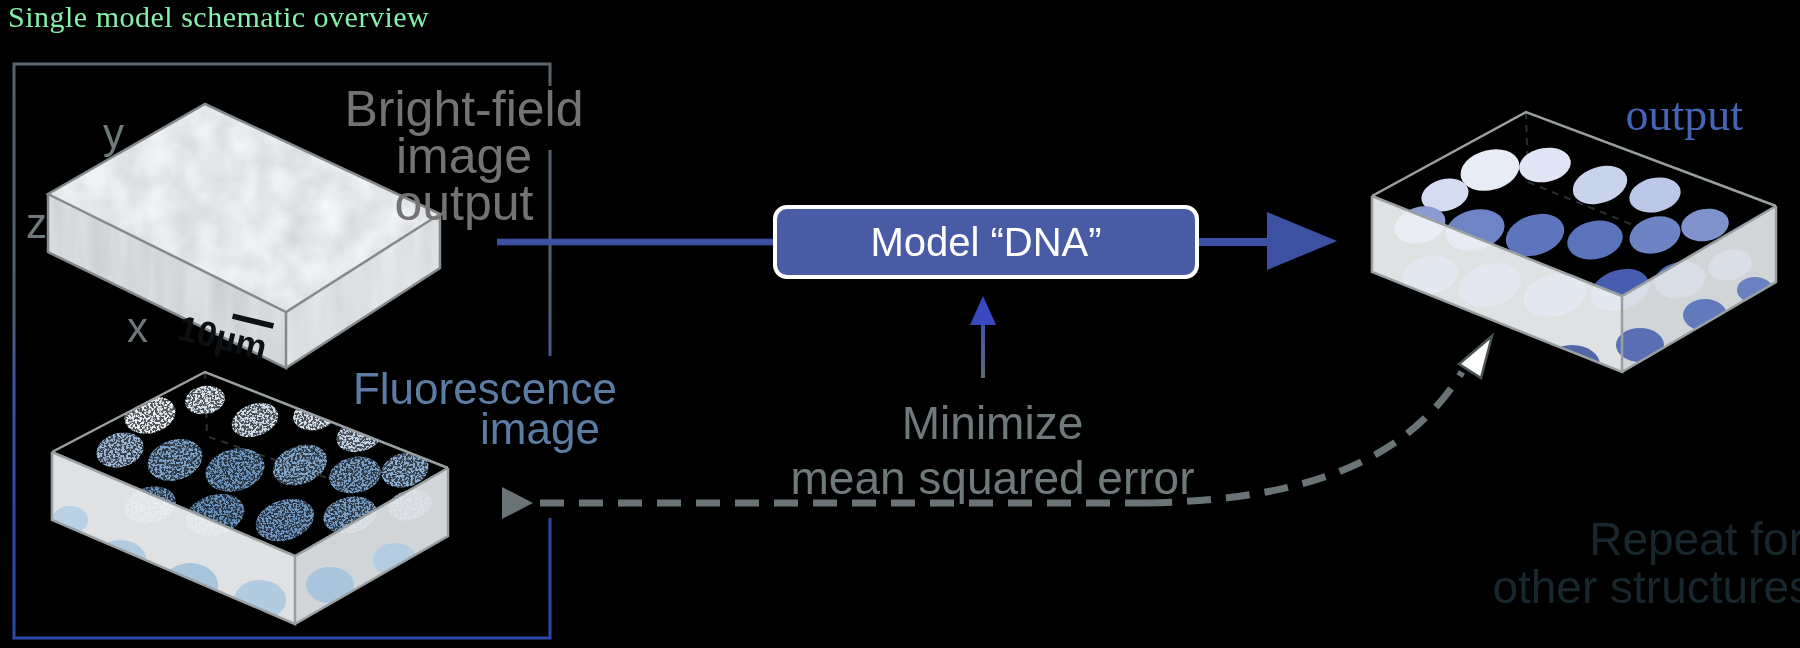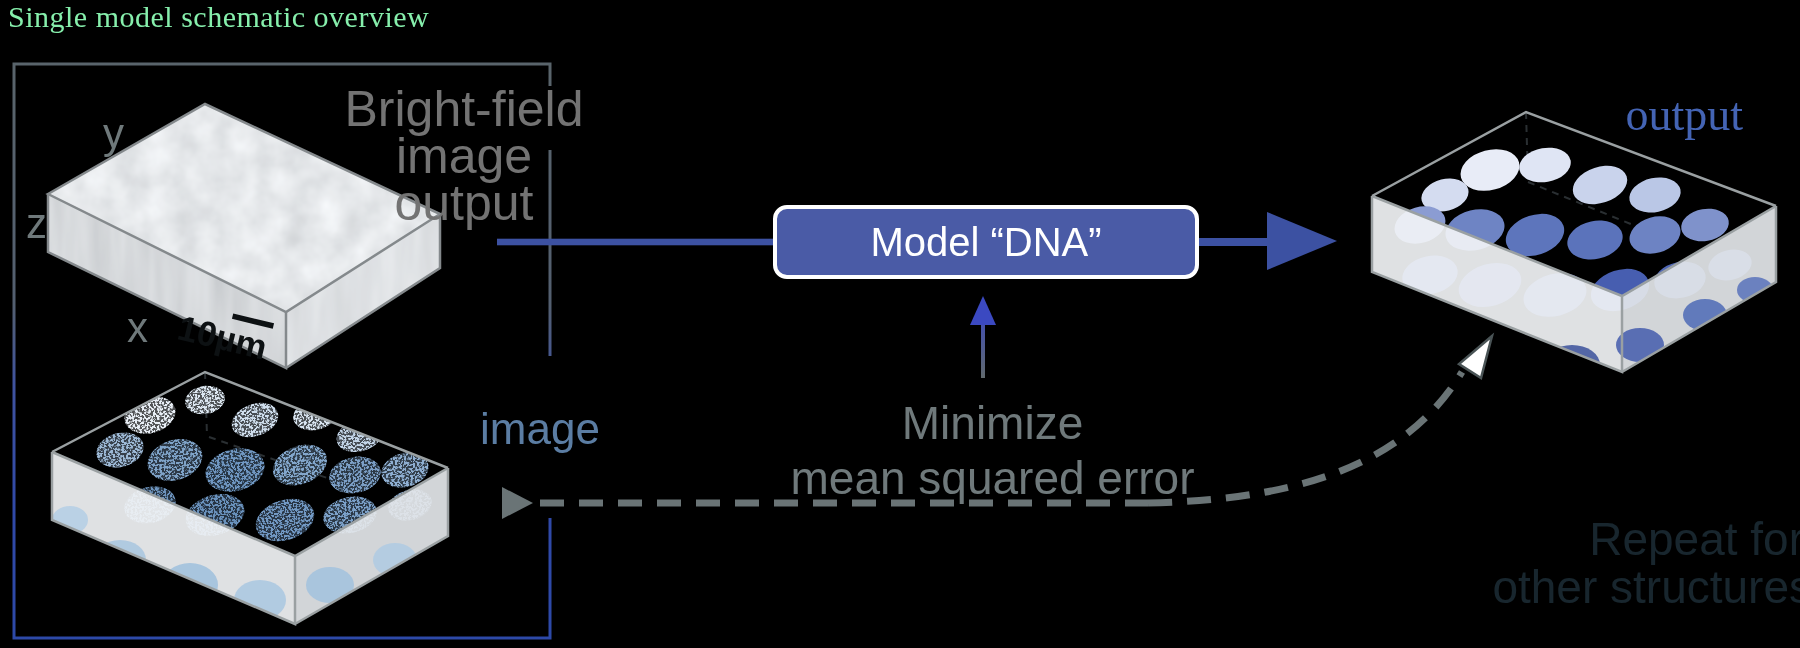--- a/index.html
+++ b/index.html
@@ -219,20 +219,21 @@
   <polygon points="1492,336 1459,364 1481,378" fill="#ffffff" stroke="#4a5456" stroke-width="2.5"></polygon>
 </svg>
 
 <div id="title" class="txt">Single model schematic overview</div>
 
 <div id="bf-label" class="txt center">
   <span style="display:block">Bright-field image</span>
   <span style="display:block">output</span>
 </div>
 
+<div id="fluor-line1" class="txt">Fluorescence</div>
 <div id="fluor-line2" class="txt">image</div>
 
 <div id="loss-label" class="txt center">
   <span style="display:block">Minimize</span>
   <span style="display:block">mean squared error</span>
 </div>
 
 <div id="model-label" class="txt">Model “DNA”</div>
 
 <div id="pred-line2" class="txt">output</div>

